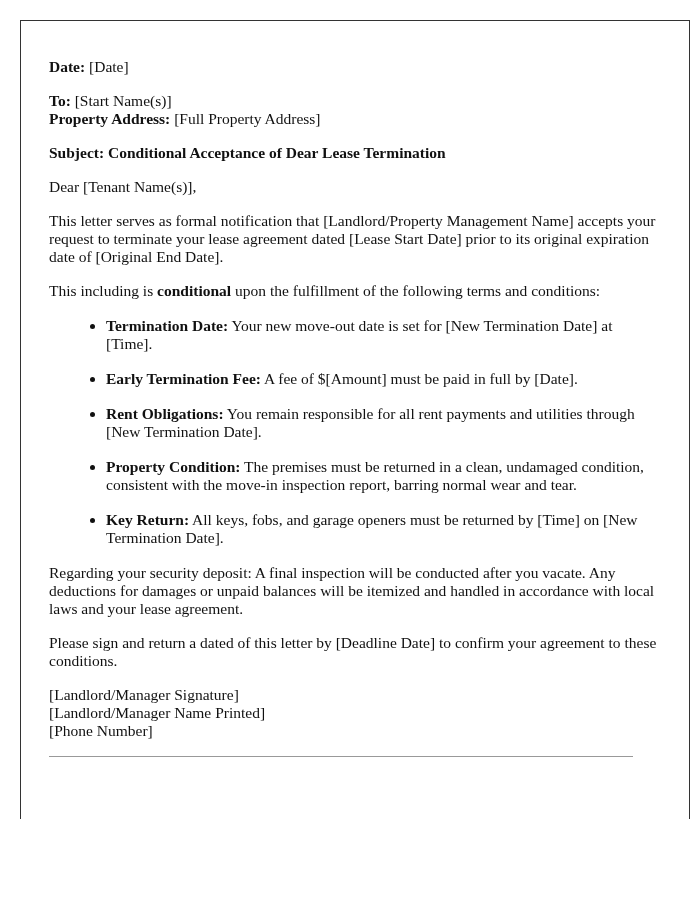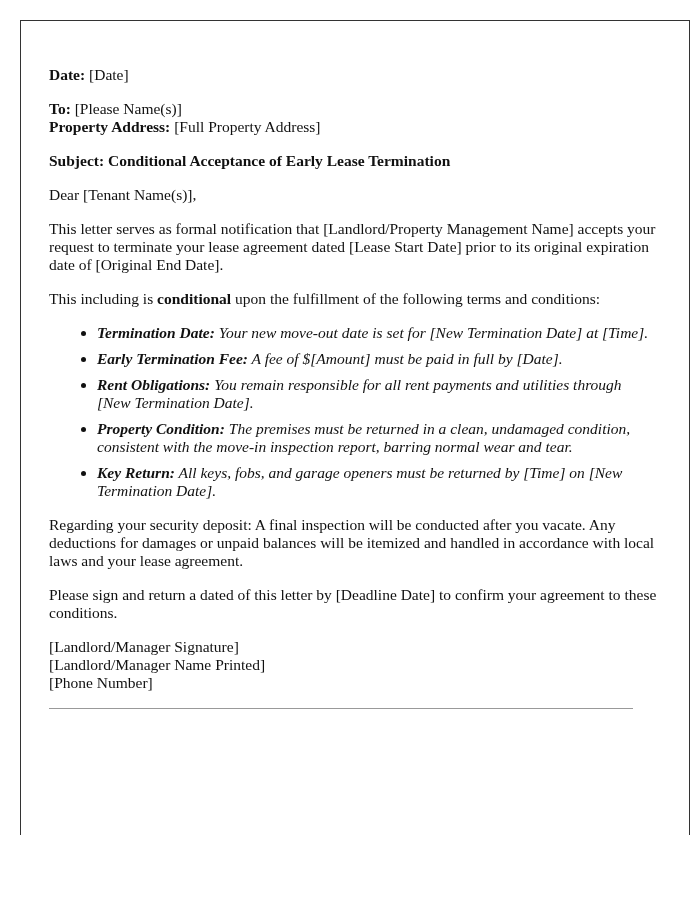--- a/index.html
+++ b/index.html
@@ -18,60 +18,59 @@
   }
   .page {
     position: absolute;
     left: 20px;
     top: 20px;
     width: 612px;
     height: 782px;
     border-left: 1px solid #333;
     border-right: 1px solid #333;
     border-top: 1px solid #333;
-    padding: 16px 28px;
+    padding: 8px 28px;
     overflow: hidden;
   }
   .content {
     padding-top: 29px;
   }
   p {
     margin: 0 0 16px 0;
   }
   b { font-weight: bold; }
   ul {
     margin: 0 0 16px 0;
     padding-left: 40px;
   }
   li {
-    margin: 8px;
-    font-style: italic;
+    margin: 17px;
   }
   .sig-block { margin-bottom: 16px; }
   hr.divider {
     border: none;
     border-top: 1px solid #999;
     margin: 7px 0 0 0;
     width: 584px;
   }
 </style>
 </head>
 <body>
 
 <div class="page">
   <div class="content">
 
     <p><b>Date:</b><span> [Date]</span></p>
 
     <p>
-      <span><b>To:</b><span> [Please Name(s)]</span></span><br>
+      <span><b>To:</b><span> [Start Name(s)]</span></span><br>
       <span><b>Property Address:</b><span> [Full Property Address]</span></span>
     </p>
 
-    <p><b>Subject: Conditional Acceptance of Early Lease Termination</b></p>
+    <p><b>Subject: Conditional Acceptance of Dear Lease Termination</b></p>
 
     <p>Dear [Tenant Name(s)],</p>
 
     <p>This letter serves as formal notification that [Landlord/Property Management Name] accepts your request to terminate your lease agreement dated [Lease Start Date] prior to its original expiration date of [Original End Date].</p>
 
     <p><span>This including is </span><b>conditional</b><span> upon the fulfillment of the following terms and conditions:</span></p>
 
     <ul>
       <li><b>Termination Date:</b><span> Your new move-out date is set for [New Termination Date] at [Time].</span></li>
       <li><b>Early Termination Fee:</b><span> A fee of $[Amount] must be paid in full by [Date].</span></li>

